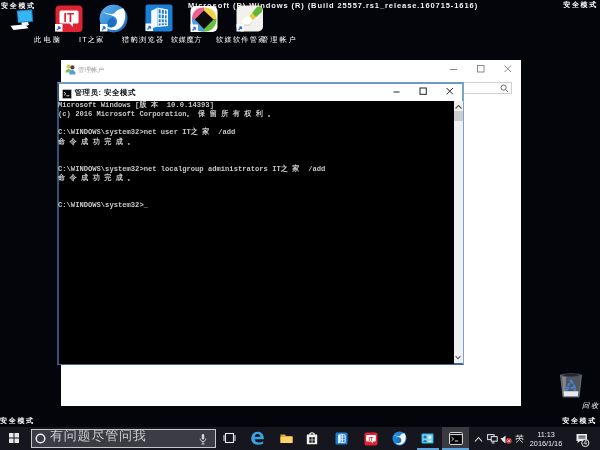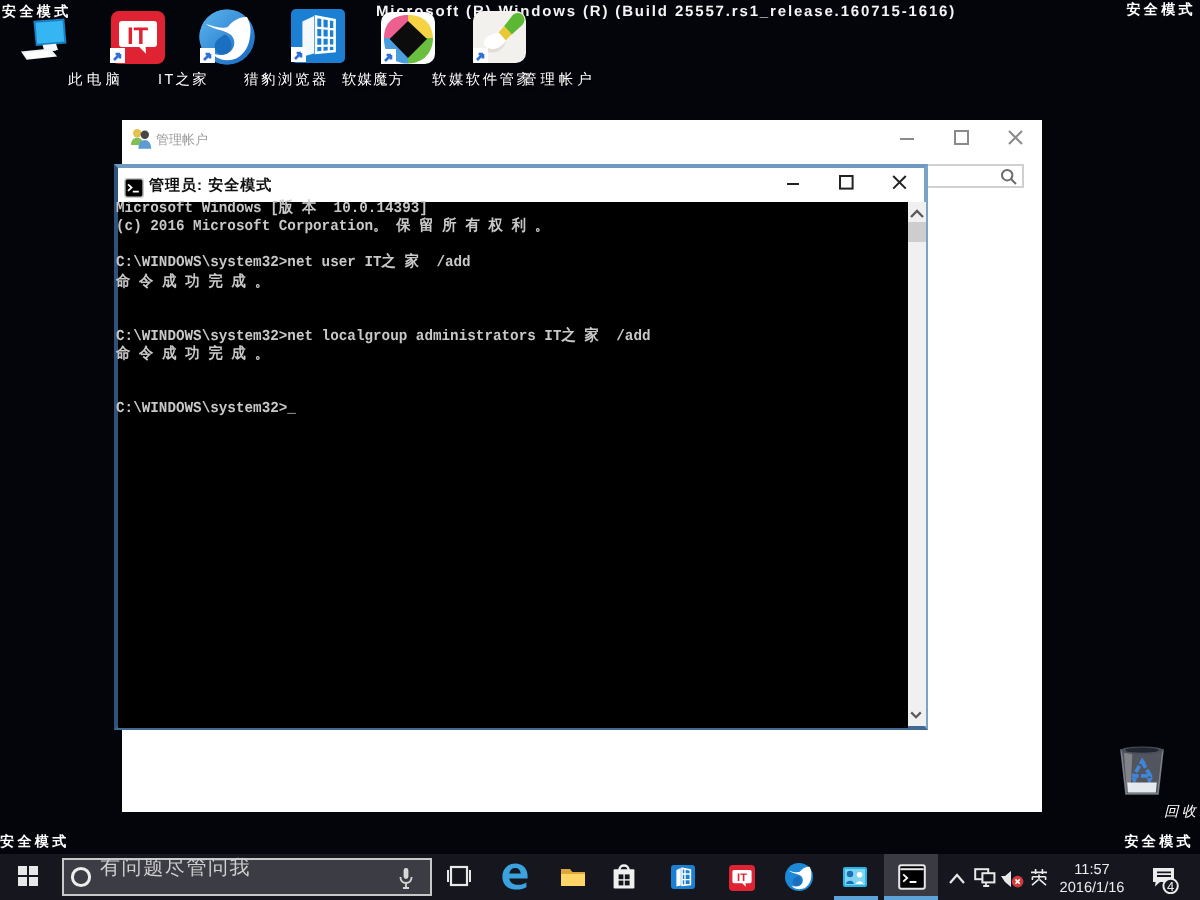--- a/index.html
+++ b/index.html
@@ -161,21 +161,21 @@
   <rect x="0" y="0" width="4.5" height="4.5" fill="#e8e8e8"></rect>
     <rect x="5.5" y="0" width="4.5" height="4.5" fill="#e8e8e8"></rect>
   <rect x="0" y="5.5" width="4.5" height="4.5" fill="#e8e8e8"></rect>
     <rect x="5.5" y="5.5" width="4.5" height="4.5" fill="#e8e8e8"></rect>
 </svg>
 
 <div class="abs" style="left:31px;top:429px;width:185px;height:19px;background:#3c3c44;border:1px solid #c8c8c8;box-sizing:border-box;"></div>
 <svg class="abs" style="left:35px;top:433px" width="11" height="11" viewBox="0 0 11 11">
   <circle cx="5.5" cy="5.5" r="4.3" fill="none" stroke="#ededed" stroke-width="1.5"></circle>
 </svg>
-<div class="abs" style="left:50px;top:427px;font-size:10px;color:#cfcfcf;letter-spacing:0.8px;">有问题尽管问我</div>
+<div class="abs" style="left:50px;top:427px;font-size:13px;color:#cfcfcf;letter-spacing:0.8px;">有问题尽管问我</div>
 <svg class="abs" style="left:199px;top:432.5px" width="8" height="12" viewBox="0 0 8 12">
   <rect x="2.8" y="1" width="2.4" height="5.5" rx="1.2" fill="#d8d8d8"></rect>
   <path d="M1.2 5.5 C1.2 9.5 6.8 9.5 6.8 5.5 M4 8.8 V11 M2.5 11 h3" stroke="#d8d8d8" stroke-width="0.9" fill="none"></path>
 </svg>
 
 <svg class="abs" style="left:223px;top:432px" width="13" height="12" viewBox="0 0 13 12">
   <rect x="2.5" y="1.5" width="8" height="9" fill="none" stroke="#e8e8e8" stroke-width="1.1"></rect>
   <path d="M1 3 v6 M12 3 v6" stroke="#e8e8e8" stroke-width="1"></path>
 </svg>
 
@@ -243,20 +243,20 @@
   <path d="M6 7.2 v1.4 M4.6 9 h3" stroke="#e8e8e8" stroke-width="0.9"></path>
 </svg>
 <svg class="abs" style="left:500px;top:434.5px" width="12" height="9" viewBox="0 0 12 9">
   <polygon points="0.5,3 2.5,3 5.5,0.5 5.5,8.5 2.5,6" fill="#e8e8e8"></polygon>
   <circle cx="8.8" cy="5.8" r="2.9" fill="#d23b3b"></circle>
   <path d="M7.7 4.7 l2.2 2.2 m0 -2.2 l-2.2 2.2" stroke="#fff" stroke-width="0.8"></path>
 </svg>
 <svg class="abs" style="left:514.5px;top:434px" width="9" height="9" viewBox="0 0 9 9">
   <path d="M0.5 2.2 h8 M2.8 0.5 v2.5 M6.2 0.5 v2.5 M1.2 4.4 h6.6 M1.2 4.4 v1.6 M7.8 4.4 v1.6 M4.5 3.2 v2.6 M4.2 5.8 L1 8.6 M4.8 5.8 L8 8.6" stroke="#ececec" stroke-width="0.8" fill="none"></path>
 </svg>
-<div class="abs" style="left:529px;top:429.5px;width:34px;text-align:center;font-size:7.3px;color:#ececec;">11:57</div>
+<div class="abs" style="left:529px;top:429.5px;width:34px;text-align:center;font-size:7.3px;color:#ececec;">11:13</div>
 <div class="abs" style="left:526px;top:438.5px;width:40px;text-align:center;font-size:7.3px;color:#ececec;">2016/1/16</div>
 <svg class="abs" style="left:575px;top:432.5px" width="15" height="14" viewBox="0 0 15 14">
   <path d="M1.5 1 L12 1 L12 8 L5 8 L2.5 10.3 L2.8 8 L1.5 8 Z" fill="#ececec"></path>
   <path d="M3.5 3.2 h7 M3.5 5 h7" stroke="#16161f" stroke-width="0.9"></path>
   <circle cx="10.3" cy="10" r="3.6" fill="#16161f" stroke="#ececec" stroke-width="1"></circle>
   <text x="10.3" y="12.4" font-size="6.5" fill="#ececec" text-anchor="middle" font-family="Liberation Sans">4</text>
 </svg>
 
 </body></html>

